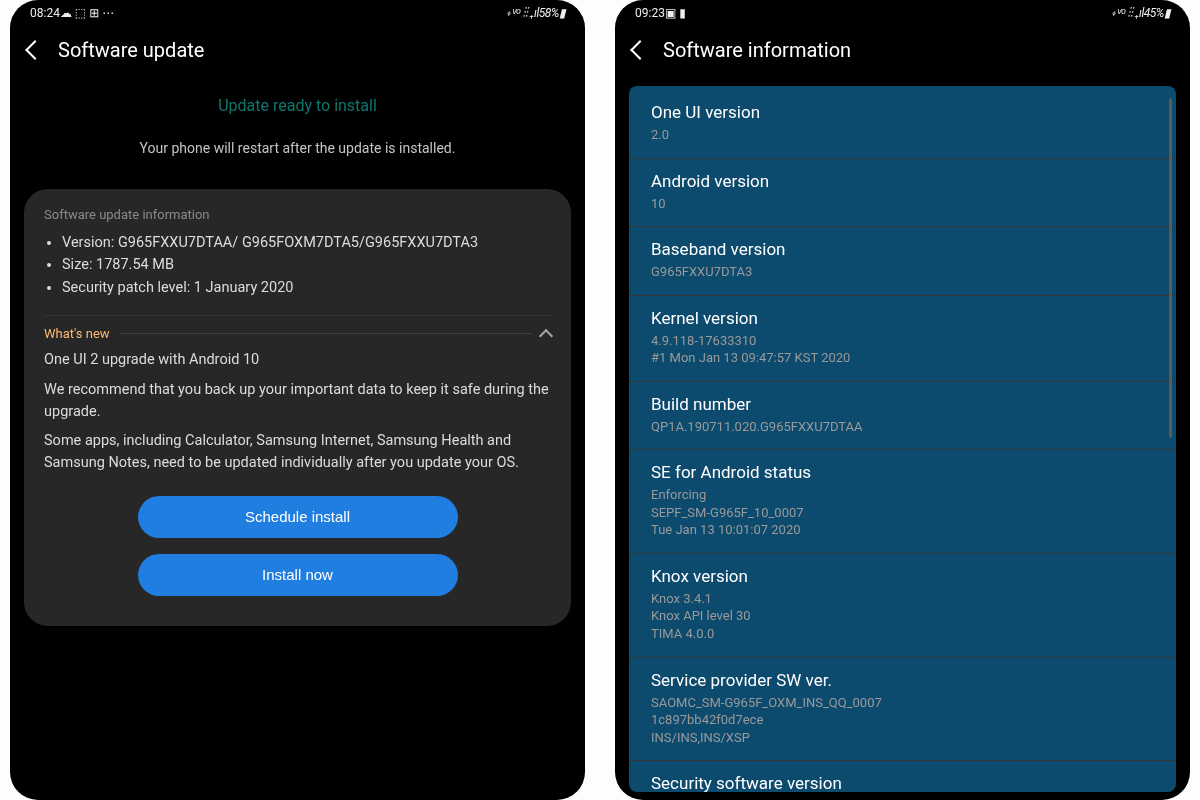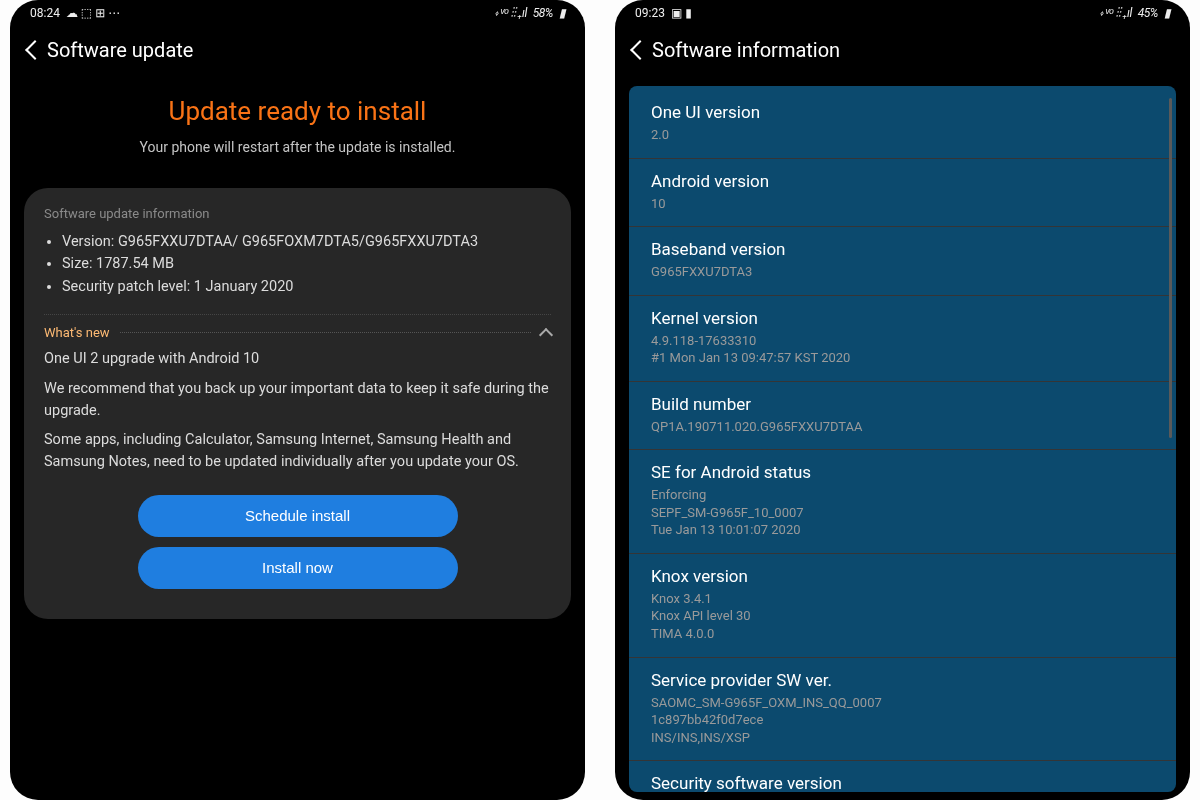--- a/index.html
+++ b/index.html
@@ -24,55 +24,55 @@
   }
   .statusbar {
     height: 26px;
     display: flex;
     justify-content: space-between;
     align-items: center;
     padding: 0 20px;
     font-size: 12px;
     color: #eee;
   }
-  .status-left, .status-right { display: flex; align-items: center; gap: 6px; }
+  .status-left, .status-right { display: flex; align-items: center; }
   .status-right span { letter-spacing: -0.5px; font-style: italic; }
   .header {
     display: flex;
     align-items: center;
-    gap: 5px;
+    gap: 16px;
     padding: 12px 18px 24px 18px;
   }
   .back-icon { width: 14px; height: 14px; border-left: 2px solid #fff; border-bottom: 2px solid #fff; transform: rotate(45deg); }
   .header-title { font-size: 20px; font-weight: 400; color: #fff; }
 
   
   .hero { text-align: center; padding: 10px 30px 30px 30px; }
-  .hero-title { font-size: 26px; color: #f97316; margin-bottom: 12px; }
+  .hero-title { font-size: 16px; color: #0f766e; margin-bottom: 24px; }
   .hero-sub { font-size: 14px; color: #c4c4c4; line-height: 1.4; }
   .card {
     background: #272727;
     border-radius: 24px;
     margin: 0 14px;
     padding: 18px 20px 20px 20px;
   }
   .card-section-title { font-size: 13px; color: #8a8a8a; margin-bottom: 10px; }
   .bullets { list-style: disc; padding-left: 18px; color: #dcdcdc; font-size: 14.5px; line-height: 1.55; }
   .whatsnew-row {
     display: flex; justify-content: space-between; align-items: center;
     margin-top: 16px; margin-bottom: 6px;
     border-top: 1px dotted #454545;
     padding-top: 10px;
   }
   .whatsnew-label { font-size: 13px; color: #fdba74; white-space: nowrap; }
   .dotline { flex: 1; border-top: 1px dotted #555; margin: 0 10px; height: 1px; }
   .chevron-up { width: 10px; height: 10px; border-left: 2px solid #aaa; border-top: 2px solid #aaa; transform: rotate(45deg); margin-top: 4px; }
   .bodytext { font-size: 14.5px; color: #dcdcdc; line-height: 1.5; margin-top: 8px; }
   .bodytext.gap { margin-top: 18px; }
-  .btn-col { display: flex; flex-direction: column; gap: 10px; align-items: center; margin: 22px 40px 10px 40px; }
+  .btn-col { display: flex; flex-direction: column; gap: 16px; align-items: center; margin: 22px 40px 10px 40px; }
   .pill-btn {
     background: #1f7ee0;
     color: #fff;
     border: none;
     border-radius: 22px;
     height: 42px;
     width: 320px;
     font-size: 15px;
     cursor: pointer;
   }

